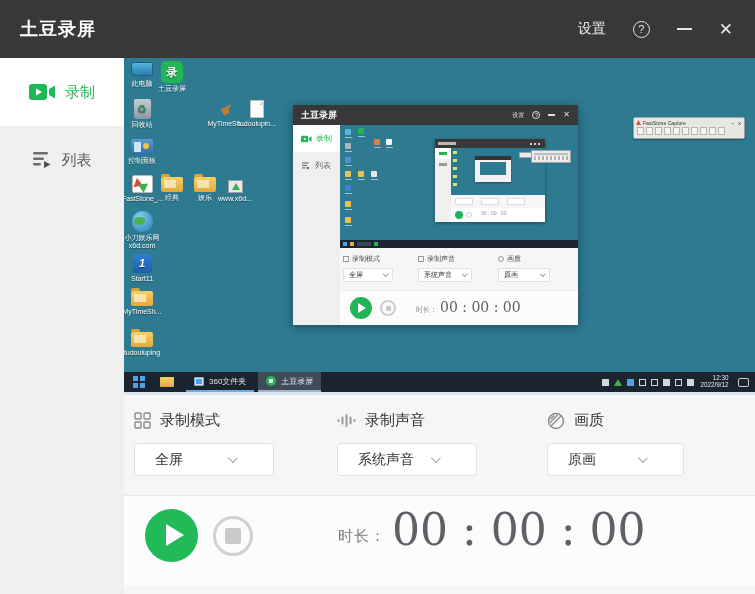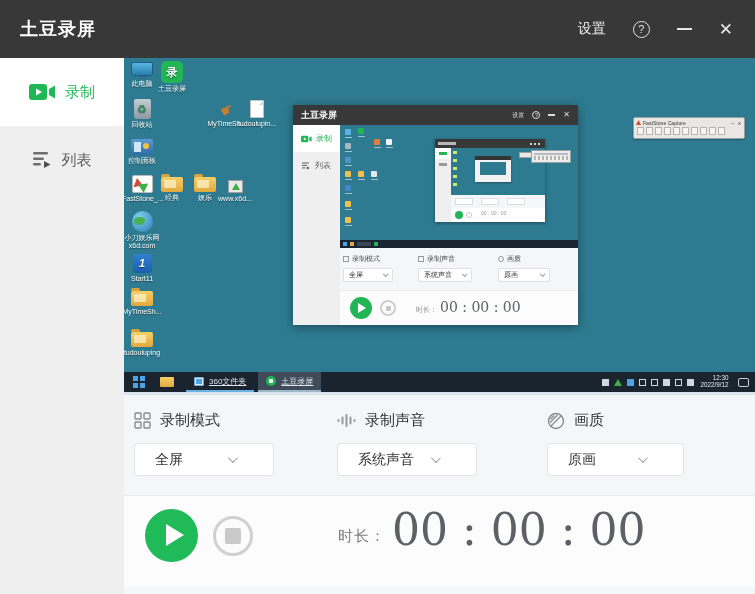--- a/index.html
+++ b/index.html
@@ -58,21 +58,21 @@
   .fs-win { margin-left:auto; letter-spacing:1px; font-size:6px; color:#444; }
   .fsrow2 { display:flex; gap:2px; padding:0 3px; }
   .fsrow2 i { width:7px; height:8px; background:#f6f5f2; border:1px solid #b5b5b5; }
 
   
   .taskbar { left:0; bottom:3px; width:631px; height:20px; background:#19242f; display:flex; align-items:center; }
   .tb-strip { left:0; bottom:0; width:631px; height:3px; background:#d7e6ec; }
   .start-grid { width:12px; height:12px; margin-left:9px; display:grid; grid-template-columns:5px 5px; grid-template-rows:5px 5px; gap:2px; }
   .start-grid i { background:#4da3e8; }
   .tk-folder { width:14px; height:10px; margin-left:15px; border-radius:1px; background:linear-gradient(#f6d069,#e2a93c); }
-  .tk-tab { height:100%; display:flex; align-items:center; gap:5px; padding:0 8px; font-size:8px; color:#dfe5ea; border-bottom:2px solid #6ab0e0; margin-left:12px;text-decoration:underline; }
+  .tk-tab { height:100%; display:flex; align-items:center; gap:5px; padding:0 8px; font-size:8px; color:#dfe5ea; border-bottom:2px solid #6ab0e0; margin-left:12px; }
   .tk-tab .w-ic { width:10px; height:9px; background:#dbe7f2; border:1px solid #7aa9cf; border-radius:1px; position:relative; }
   .tk-tab .w-ic:after { content:""; position:absolute; inset:1px; background:#4da3e8; }
   .tk-tab2 { background:#3f4b58; border-bottom-color:#9fb6c6; margin-left:4px; }
   .tk-tab2 .g-ic { width:10px; height:10px; border-radius:50%; background:#21b556; position:relative; }
   .tk-tab2 .g-ic:after { content:""; position:absolute; left:3px; top:3px; width:4px; height:4px; background:#fff; border-radius:1px; }
   .tray { margin-left:auto; display:flex; align-items:center; gap:5px; padding-right:6px; }
   .tray .t-ic { width:7px; height:7px; background:#cfd6dd; }
   .tray .t-tri { width:0; height:0; background:none; border-left:4px solid transparent; border-right:4px solid transparent; border-bottom:7px solid #3fae49; }
   .tray .t-blue { background:#4da3e8; }
   .tray .t-out { background:none; border:1px solid #cfd6dd; }

